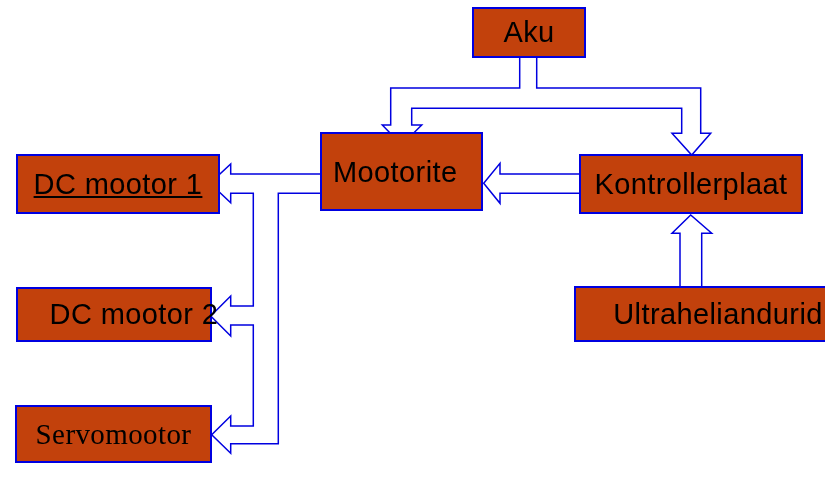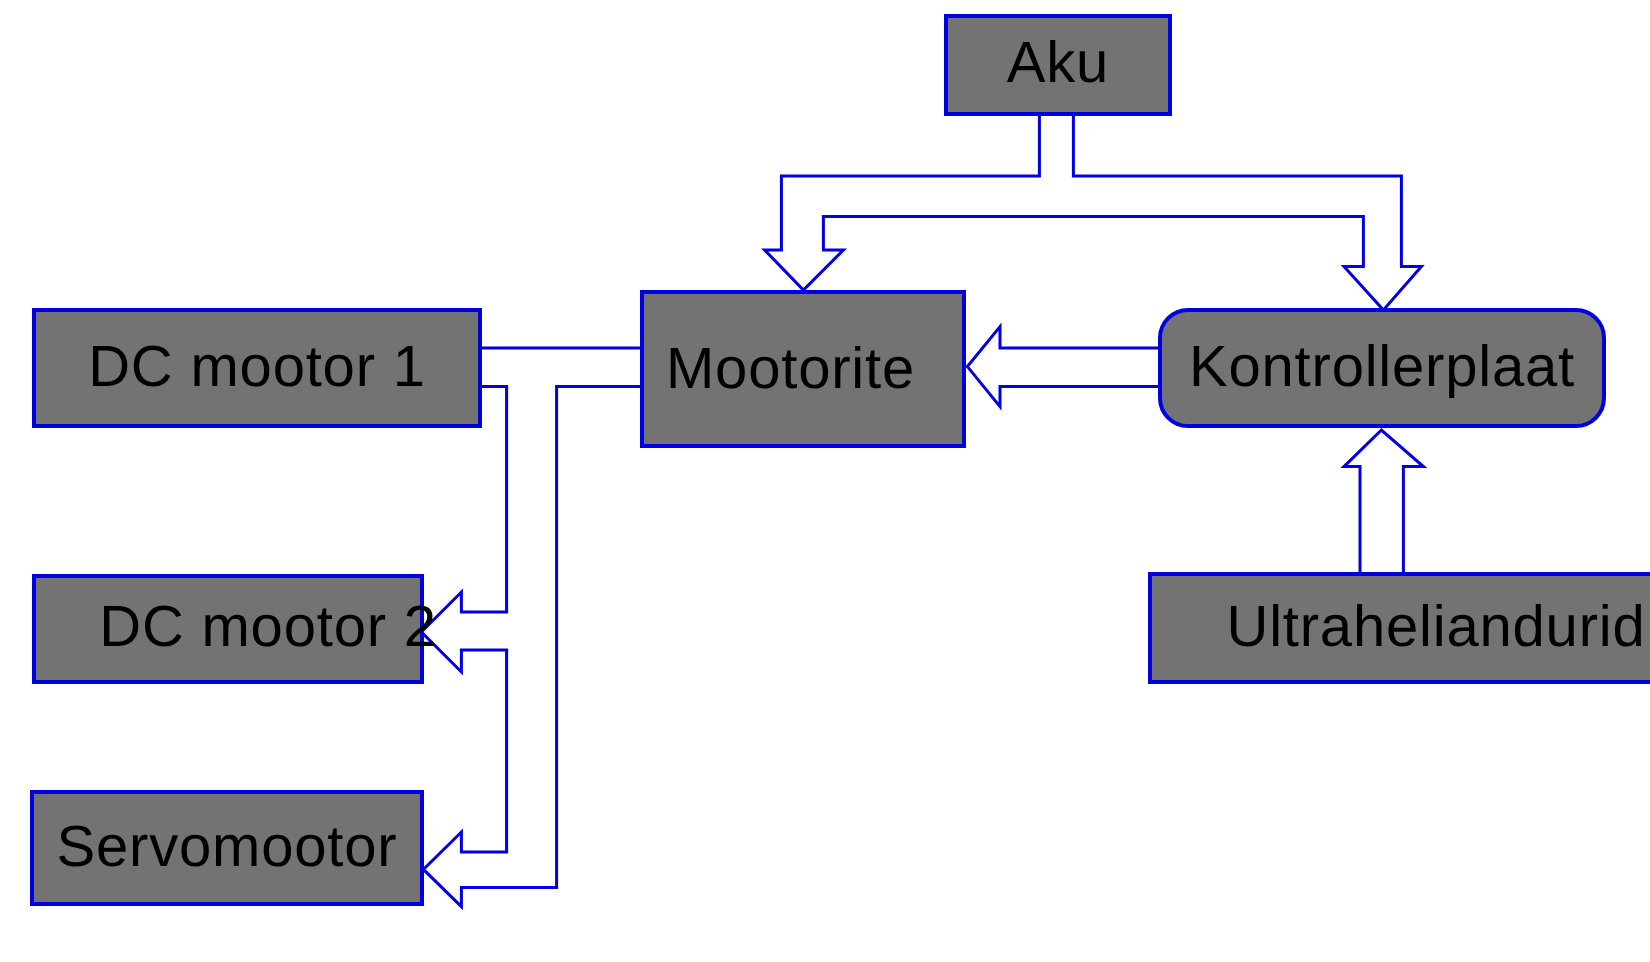--- a/index.html
+++ b/index.html
@@ -24,40 +24,40 @@
   }
   .connector-layer path {
     fill: none;
     stroke-width: 1.5px;
     stroke-linejoin: miter;
     stroke-linecap: square;
   }
   .node {
     position: absolute;
     box-sizing: border-box;
-    background: #737373;
+    background: #c2410c;
     border: 2px solid #0000e0;
     color: #000000;
     display: flex;
     align-items: center;
     justify-content: center;
     font-size: 29px;
     letter-spacing: 0.4px;
     white-space: nowrap;
   }
   #node-aku              { left: 472px; top: 7px;   width: 114px; height: 51px; }
-  #node-mootorite-moodul { left: 320px; top: 145px; width: 163px; height: 79px;
+  #node-mootorite-moodul { left: 320px; top: 132px; width: 163px; height: 79px;
                            flex-direction: column; align-items: flex-start;
                            justify-content: center; padding-left: 11px;
                            line-height: 32px; }
-  #node-kontrollerplaat  { left: 579px; top: 154px; width: 224px; height: 60px; border-radius: 15px; }
+  #node-kontrollerplaat  { left: 579px; top: 154px; width: 224px; height: 60px; }
   #node-ultraheliandurid { left: 574px; top: 286px; width: 288px; height: 56px; }
-  #node-dc-mootor-1      { left: 16px;  top: 154px; width: 225px; height: 60px; }
+  #node-dc-mootor-1      { left: 16px;  top: 154px; width: 204px; height: 60px; text-decoration: underline; }
   #node-dc-mootor-2      { left: 16px;  top: 287px; width: 196px; height: 55px; padding-left: 40px; }
-  #node-servomootor      { left: 15px;  top: 395px; width: 197px; height: 58px; }
+  #node-servomootor      { left: 15px;  top: 405px; width: 197px; height: 58px; font-family: Liberation Serif, serif; }
 </style>
 </head>
 <body>
 
 <div class="canvas">
 
   <svg class="connector-layer" viewBox="0 0 825 481" xmlns="http://www.w3.org/2000/svg">
 
     <path d="M 519.7 58 L 519.7 88 L 390.7 88 L 390.7 125 L 382.3 125 L 401.7 145
              L 421.7 125 L 411.7 125 L 411.7 108.3 L 681.7 108.3 L 681.7 133.3

